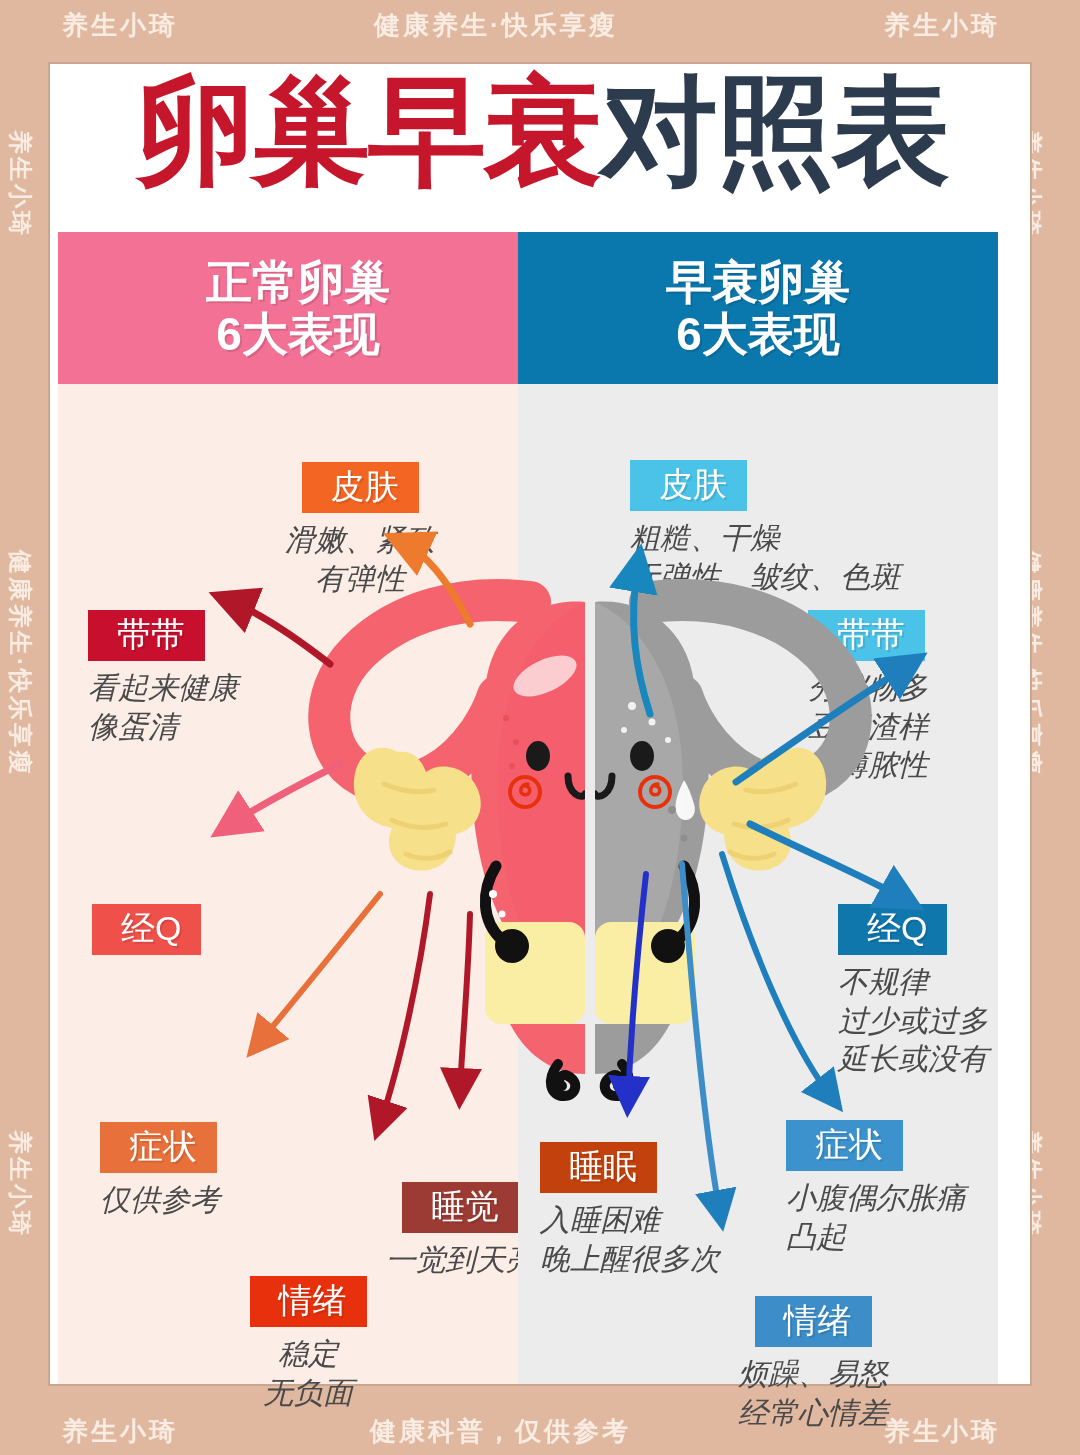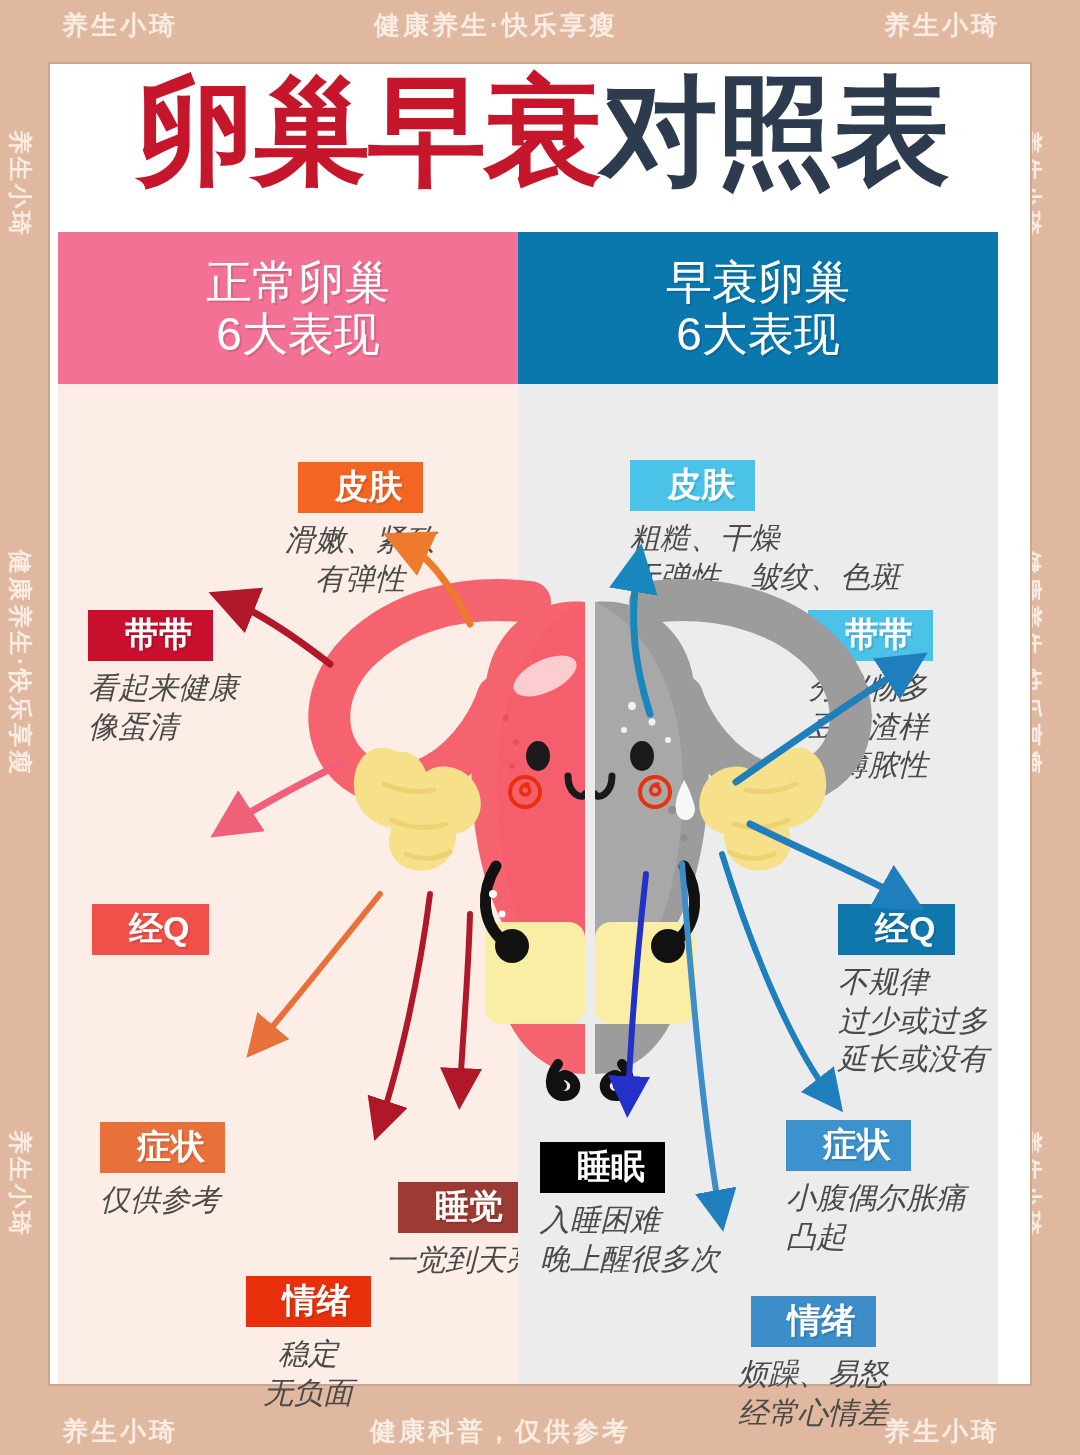--- a/index.html
+++ b/index.html
@@ -42,31 +42,31 @@
   }
   #title .red{color:#C5162B;}
   #title .navy{color:#2D3B4E;}
   
   .col{position:absolute;top:168px;width:480px;height:1152px;}
   .col.left{left:8px;background:#FCEEE6;}
   .col.right{left:468px;background:#ECECEC;}
   .col-head{
     height:152px;display:flex;flex-direction:column;
     align-items:center;justify-content:center;
-    color:#fff;font-weight:normal;font-size:46px;line-height:1.14;
+    color:#fff;font-weight:bold;font-size:46px;line-height:1.14;
     text-align:center;
     text-shadow:2px 2px 0 rgba(0,0,0,.12);
   }
   .col.left .col-head{background:#F47196;}
   .col.right .col-head{background:#0B78AD;}
   
   .item{position:absolute;}
   .badge{
-    display:inline-block;color:#fff;font-weight:bold;font-size:34px;
-    padding:6px 20px 8px 37px;line-height:1.1;white-space:nowrap;
+    display:inline-block;color:#fff;font-weight:normal;font-size:34px;
+    padding:6px 20px 8px 29px;line-height:1.1;white-space:nowrap;
     text-shadow:2px 2px 0 rgba(0,0,0,.10);
   }
   .desc{
     margin-top:8px;color:#4A4A4A;font-size:30px;line-height:1.28;
     white-space:pre-line;font-weight:500;font-style:italic;
   }
   .item.ctr{text-align:center;}
   .item.ctr .desc{text-align:center;}
   
   #art{position:absolute;left:230px;top:430px;width:620px;height:620px;}
@@ -157,21 +157,21 @@
       </div>
 
       <div class="item" style="left:320px;top:672px;width:200px;">
         <span class="badge" style="background:#1077AC;">经Q</span>
         <div class="desc">不规律
 过少或过多
 延长或没有</div>
       </div>
 
       <div class="item" style="left:22px;top:910px;width:250px;">
-        <span class="badge" style="background:#000000;text-align:right;">睡眠</span>
+        <span class="badge" style="background:#c2410c;text-align:right;">睡眠</span>
         <div class="desc">入睡困难
 晚上醒很多次</div>
       </div>
 
       <div class="item" style="left:268px;top:888px;width:230px;">
         <span class="badge" style="background:#3C92CC;">症状</span>
         <div class="desc">小腹偶尔胀痛
 凸起</div>
       </div>
 

